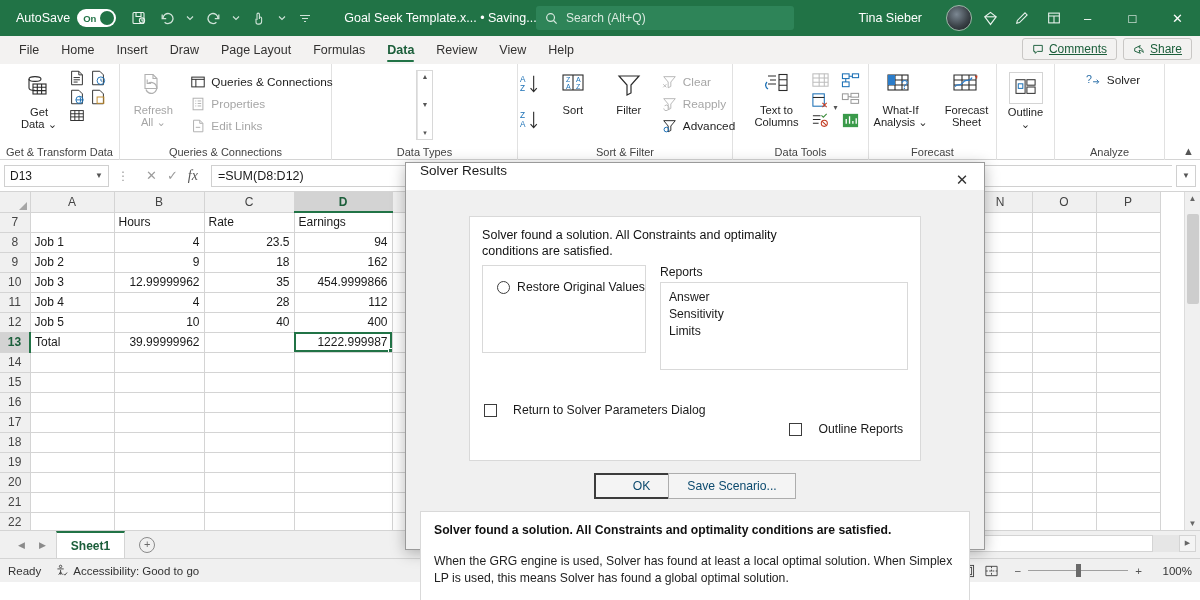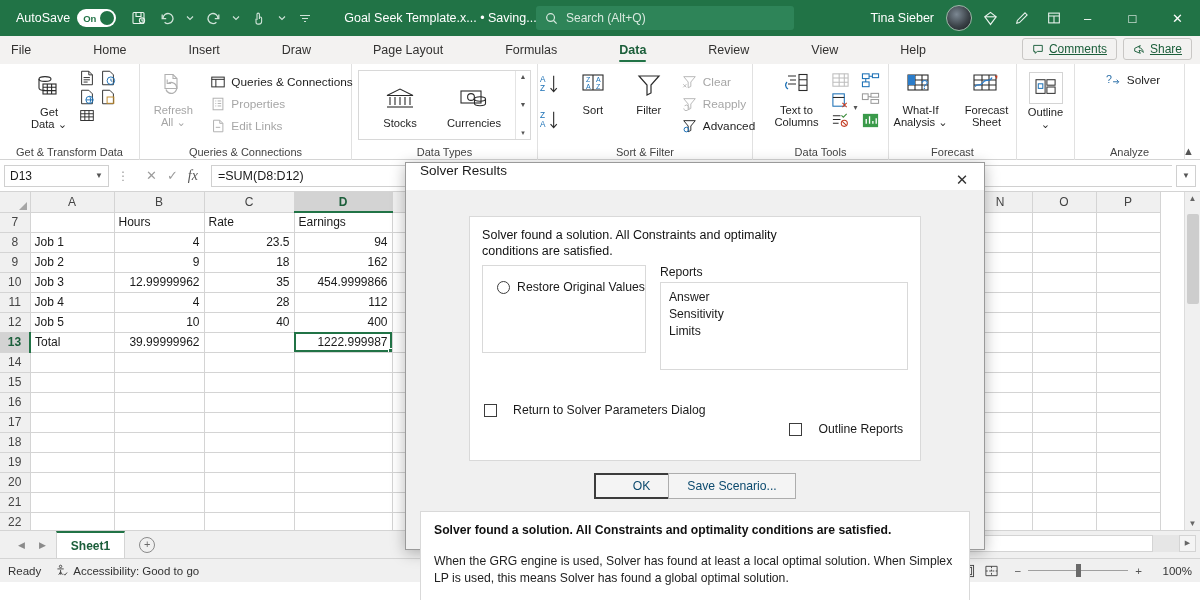--- a/index.html
+++ b/index.html
@@ -47,37 +47,37 @@
   .searchbox {
     position: absolute; left: 536px; top: 6px; width: 258px; height: 24px;
     background: #2e8458; border-radius: 3px;
     display: flex; align-items: center; gap: 8px; padding: 0 9px;
   }
   .searchbox .ph { font-size: 12px; color: #d8e9df; }
   .user-area {
     position: absolute; right: 132px; top: 0; height: 36px;
     display: flex; align-items: center; gap: 4px;
   }
-  .user-name { font-size: 12.5px; color: #fff; margin-right: 8px; }
+  .user-name { font-size: 12.5px; color: #fff; margin-right: 20px; }
   .avatar {
     width: 26px; height: 26px; border-radius: 50%;
     background: radial-gradient(circle at 40% 35%, #7c8893 0%, #3c4349 55%, #171a1d 100%);
     border: 1px solid #9fb8aa;
   }
   .ti-btn { width: 28px; height: 28px; display:flex; align-items:center; justify-content:center; color:#eaf3ee; }
   .winctl { position: absolute; right: 0; top: 0; height: 36px; display: flex; }
   .winctl div {
     width: 45px; height: 36px; display: flex; align-items: center; justify-content: center;
     color: #ffffff; font-size: 13px;
   }
 
   
   .tabstrip {
     height: 28px; background: #f3f2f1; display: flex; align-items: stretch;
-    position: relative;  gap: 40px;
+    position: relative; padding-left: 8px;
   }
   .tab {
     padding: 0 11px; display: flex; align-items: center; font-size: 12.5px;
     color: #323130; position: relative; white-space: nowrap;
   }
   .tab.active { color: #1b5e3a; font-weight: 600; }
   .tab.active::after {
     content: ''; position: absolute; left: 11px; right: 11px; bottom: 2px;
     height: 2.5px; background: #217346; border-radius: 2px;
   }
@@ -420,21 +420,21 @@
         <svg width="12" height="12" viewBox="0 0 14 14" fill="none" stroke="#1b5e3a" stroke-width="1.1">
           <path d="M2 9.5V6.2L8.5 3 7 5.5c3 .3 4.6 2.4 5 5.5-1.4-1.8-3-2.4-5-2.4L8.5 12z"></path>
         </svg>
         <span>Share</span>
       </div>
     </div>
   </div>
 
   <div class="ribbon">
 
-    <div class="rgroup" style="width:140px">
+    <div class="rgroup" style="width:120px">
       <div class="rgroup-body">
         <div class="bigbtn">
           <svg width="32" height="32" viewBox="0 0 32 32" fill="none" stroke="#2b2b2b" stroke-width="1.1">
             <ellipse cx="12" cy="7" rx="6" ry="2.4"></ellipse>
               <path d="M6 7v9c0 1.3 2.7 2.4 6 2.4"></path>
             <rect x="10" y="12" width="13" height="10"></rect>
               <path d="M10 15.3h13M10 18.6h13M14.3 12v10M18.6 12v10"></path>
           </svg>
           <span style="white-space:pre">Get
 Data ⌄</span>
@@ -508,39 +508,20 @@
             <span>Edit Links</span>
           </div>
         </div>
       </div>
       <div class="rgroup-title">Queries &amp; Connections</div>
     </div>
 
     <div class="rgroup" style="width:186px">
       <div class="rgroup-body">
         <div class="gallery">
-          <div class="gallery-items">
-            <div class="bigbtn w70">
-              <svg width="34" height="30" viewBox="0 0 34 30" fill="none" stroke="#2b2b2b" stroke-width="1.1">
-                <path d="M4 10.5L17 4l13 6.5z"></path>
-                  <path d="M7 12v8M12 12v8M17 12v8M22 12v8M27 12v8"></path>
-                  <path d="M4 22h26"></path>
-              </svg>
-              <span>Stocks</span>
-            </div>
-            <div class="bigbtn w70">
-              <svg width="34" height="30" viewBox="0 0 34 30" fill="none" stroke="#2b2b2b" stroke-width="1.1">
-                <rect x="4" y="6" width="20" height="12"></rect>
-                  <circle cx="14" cy="12" r="3.4"></circle>
-                <ellipse cx="23" cy="14" rx="5.5" ry="2.2"></ellipse>
-                  <path d="M17.5 14v4.5c0 1.2 2.4 2.2 5.5 2.2s5.5-1 5.5-2.2V14"></path>
-              </svg>
-              <span>Currencies</span>
-            </div>
-          </div>
           <div class="gallery-scroll">
             <span>▲</span>
             <span>▼</span>
             <span>▾</span>
           </div>
         </div>
       </div>
       <div class="rgroup-title">Data Types</div>
     </div>
 

